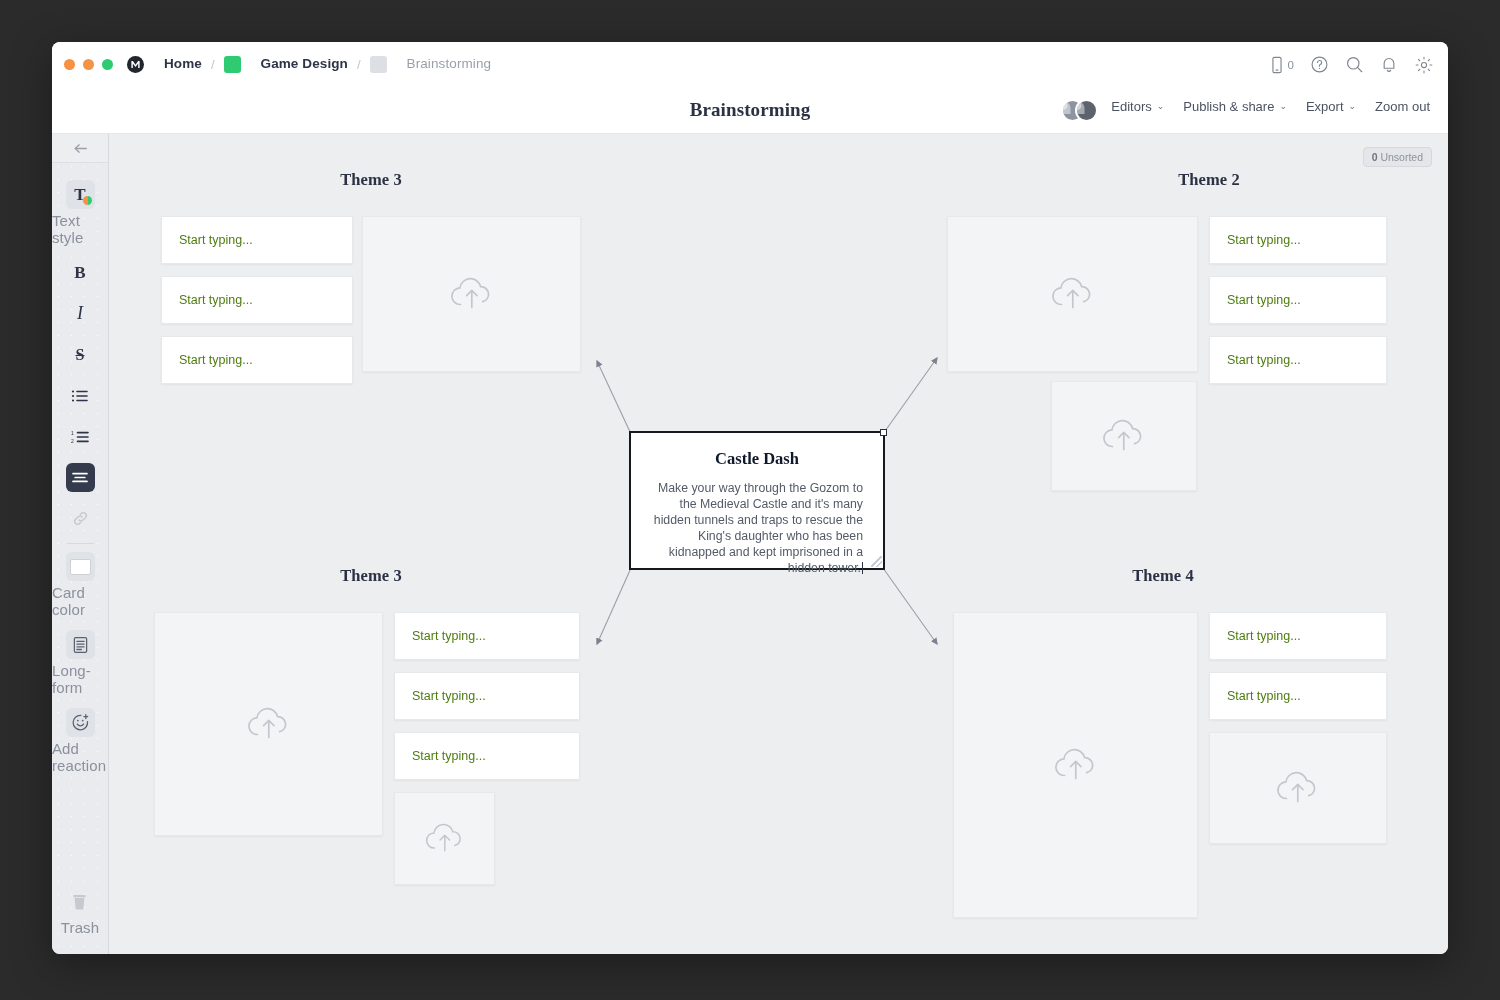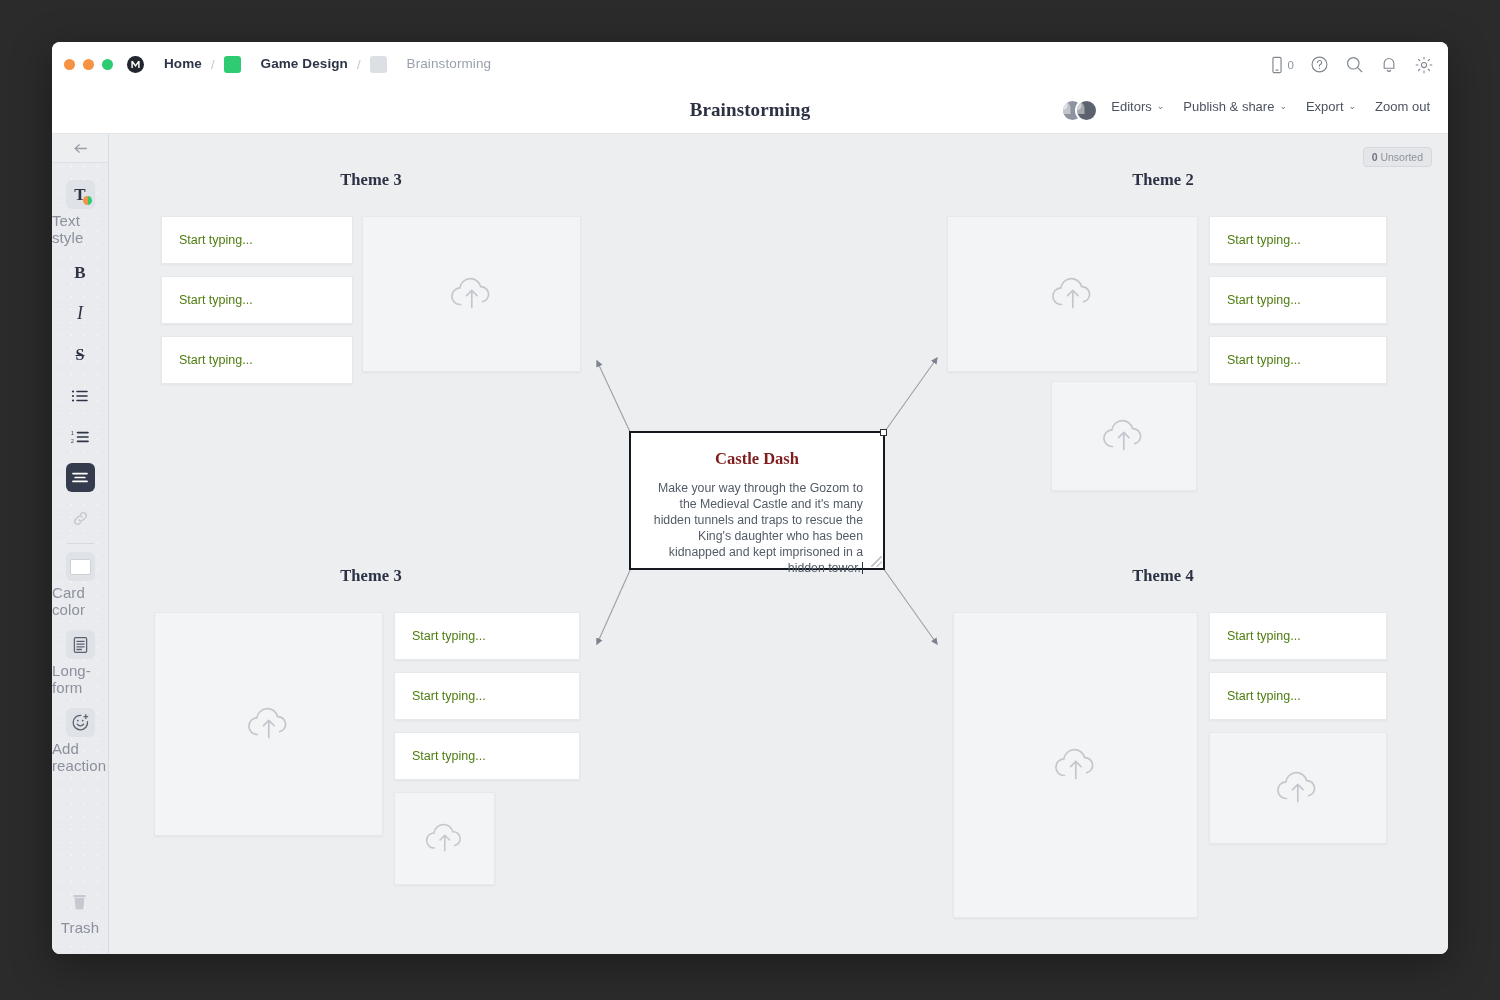--- a/index.html
+++ b/index.html
@@ -182,21 +182,21 @@
     position: absolute;
     background: #ffffff;
     border: 2px solid #15181f;
     display: flex; flex-direction: column;
     align-items: center;
     padding: 16px 20px 14px;
     z-index: 5;
   }
   .center-title {
     font-family: "Liberation Serif", serif;
-    font-weight: bold; font-size: 16.5px; color: #7f1d1d;
+    font-weight: bold; font-size: 16.5px; color: #0f172a;
     margin-bottom: 12px;
   }
   .center-body {
     font-size: 12.3px; line-height: 1.30; color: #545b68;
     text-align: right;
   }
   .caret-bar {
     display: inline-block; width: 1px; height: 12px;
     background: #2c3243; vertical-align: -2px; margin-left: 1px;
   }
@@ -448,21 +448,21 @@
         </defs>
         <g stroke="#9aa0a8" stroke-width="1.1" fill="none" marker-end="url(#ah)">
           <line x1="522" y1="300" x2="488" y2="227"></line>
           <line x1="774" y1="300" x2="828" y2="224"></line>
           <line x1="522" y1="434" x2="488" y2="510"></line>
           <line x1="774" y1="434" x2="828" y2="510"></line>
         </g>
       </svg>
 
       <div class="theme-title" style="left:262px;top:36px">Theme 3</div>
-      <div class="theme-title" style="left:1054px;top:36px">Theme 2</div>
+      <div class="theme-title" style="left:1100px;top:36px">Theme 2</div>
       <div class="theme-title" style="left:262px;top:432px">Theme 3</div>
       <div class="theme-title" style="left:1054px;top:432px">Theme 4</div>
 
       <div class="note-card" style="left:52px;top:82px;width:192px;height:48px">
         <span class="note-ph">Start typing...</span>
         </div>
       <div class="note-card" style="left:52px;top:142px;width:192px;height:48px">
         <span class="note-ph">Start typing...</span>
         </div>
       <div class="note-card" style="left:52px;top:202px;width:192px;height:48px">

